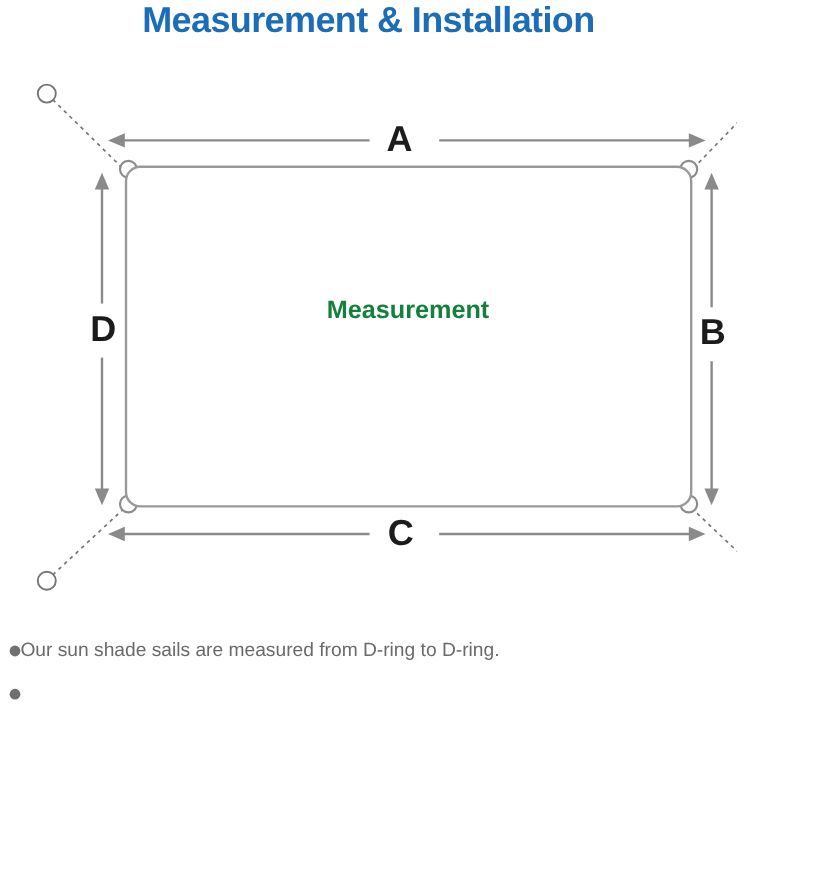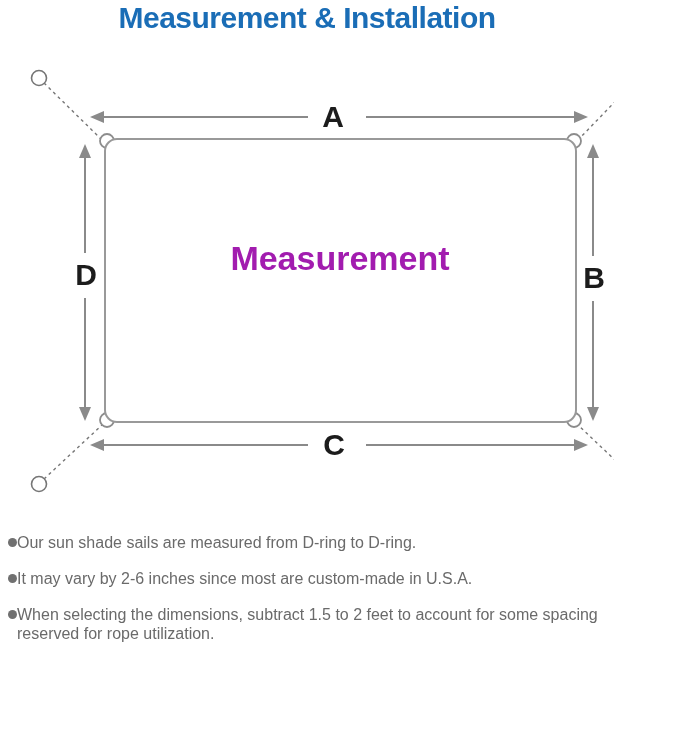--- a/index.html
+++ b/index.html
@@ -16,21 +16,21 @@
   .diagram svg{position:absolute;top:0;left:0;}
   .dim-label{
     position:absolute;width:44px;text-align:center;
     font-size:30px;line-height:34px;font-weight:bold;color:#1c1c1c;
   }
   .label-a{left:311px;top:45px;}
   .label-b{left:572px;top:206px;}
   .label-c{left:312px;top:373px;}
   .label-d{left:64px;top:203px;}
   .center-text{position:absolute;left:140px;top:188px;width:400px;text-align:center;}
-  .center-title{font-size:34px;font-weight:bold;color:#a21caf;line-height:31px;}
+  .center-title{font-size:21px;font-weight:bold;color:#15803d;line-height:31px;}
   .center-sub{font-size:15px;color:#2e7ab8;margin-top:5px;line-height:18px;}
   .notes{
     position:absolute;top:533px;left:8px;margin:0;padding:0;list-style:none;
   }
   .notes li{
     display:flex;align-items:flex-start;gap:0;margin-bottom:17px;
   }
   .notes .dot{
     flex:0 0 auto;width:9px;height:9px;border-radius:50%;
     background:#707070;margin-top:5px;
@@ -106,21 +106,16 @@
     </div>
   </div>
 
   <ul class="notes">
     <li>
       <span class="dot"></span>
       <span class="note-text">Our sun shade sails are measured from D-ring to D-ring.</span>
     </li>
     <li>
       <span class="dot"></span>
-      <span class="note-text">It may vary by 2-6 inches since most are custom-made in U.S.A.</span>
-    </li>
-    <li>
-      <span class="dot"></span>
-      <span class="note-text">When selecting the dimensions, subtract 1.5 to 2 feet to account for some spacing reserved for rope utilization.</span>
     </li>
   </ul>
 
 </div>
 
 </body></html>

